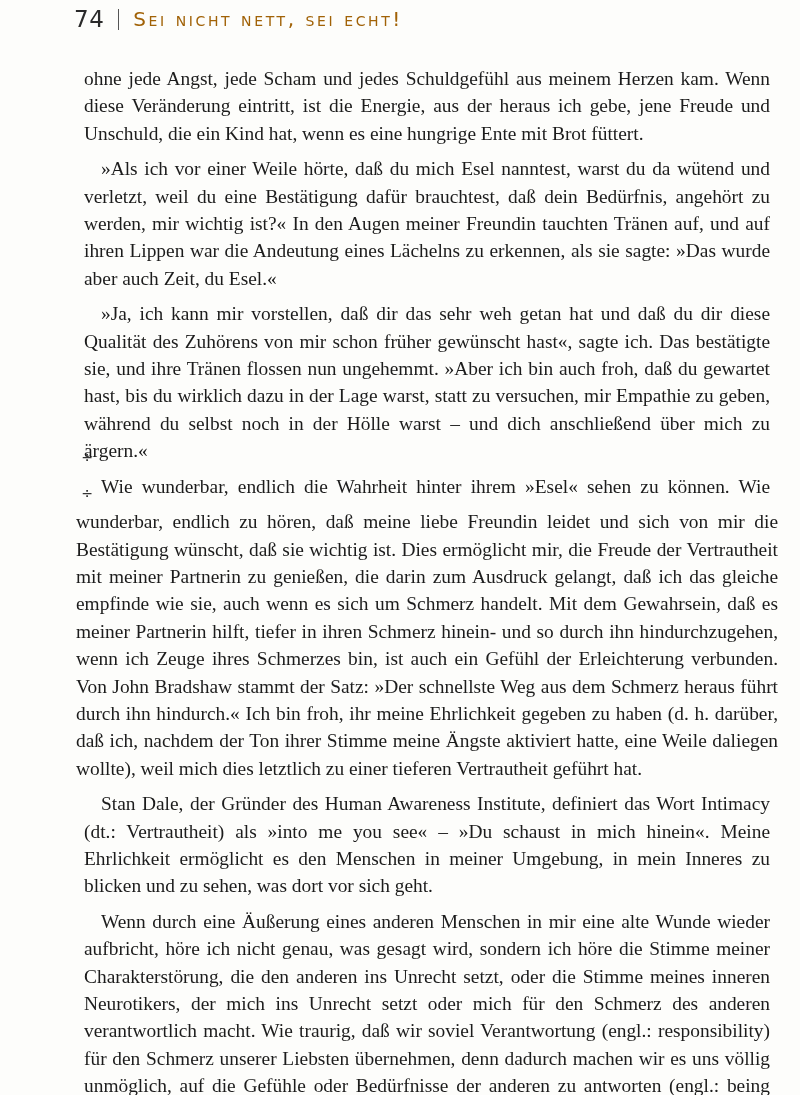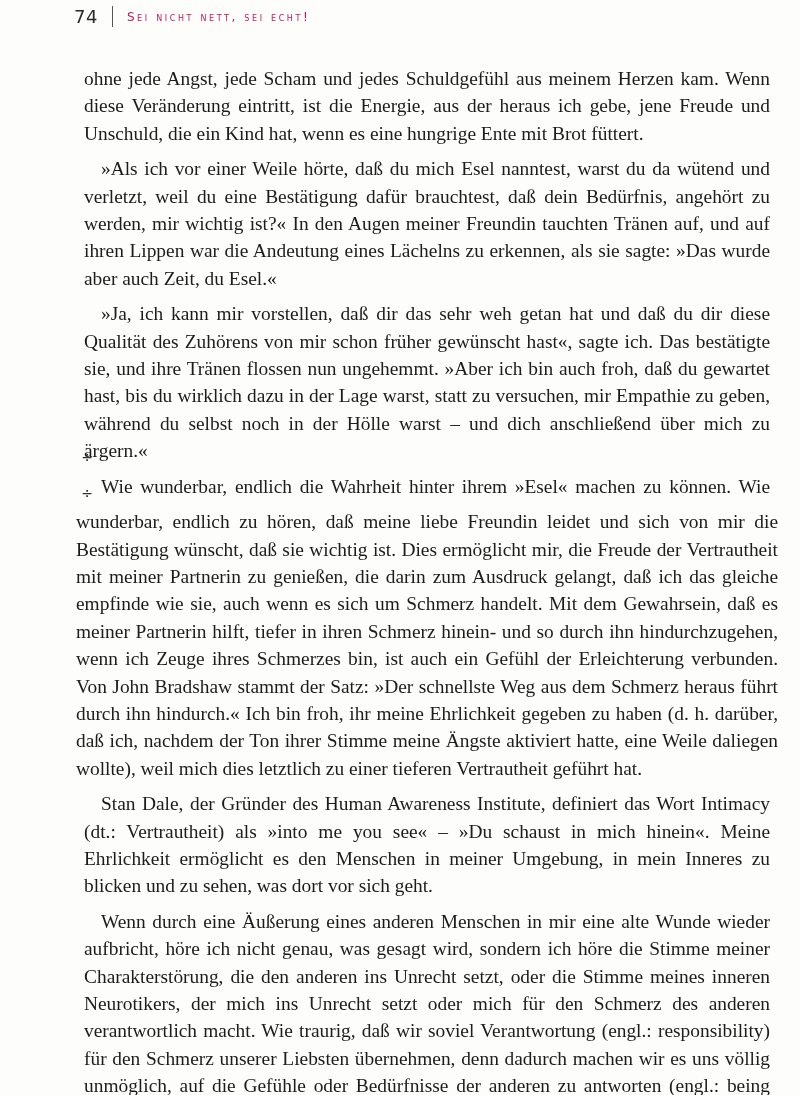--- a/index.html
+++ b/index.html
@@ -22,34 +22,34 @@
   .header {
     position: absolute;
     top: 6px;
     left: 74px;
     display: flex;
     align-items: center;
     font-family: "DejaVu Sans", "Liberation Sans", sans-serif;
     color: #2a2a2a;
   }
   .page-number {
-    font-size: 18px;
+    font-size: 23px;
     letter-spacing: 0.5px;
   }
   .header-rule {
     width: 1px;
     height: 21px;
     background: #555;
     margin: 0 14px;
   }
   .running-title {
-    font-size: 12px;
+    font-size: 20px;
     font-variant: small-caps;
     letter-spacing: 2.6px;
-    color: #be185d;
+    color: #a16207;
   }
 
   
   .margin-note {
     position: absolute;
     left: 6px;
     top: 450px;
     width: 162px;
     text-align: center;
     font-family: "DejaVu Sans", "Liberation Sans", sans-serif;
@@ -117,21 +117,21 @@
   </aside>
 
   <main class="body-text">
 
     <p class="continuation">ohne jede Angst, jede Scham und jedes Schuldgefühl aus meinem Herzen kam. Wenn diese Veränderung eintritt, ist die Energie, aus der heraus ich gebe, jene Freude und Unschuld, die ein Kind hat, wenn es eine hungrige Ente mit Brot füttert.</p>
 
     <p>»Als ich vor einer Weile hörte, daß du mich Esel nanntest, warst du da wütend und verletzt, weil du eine Bestätigung dafür brauchtest, daß dein Bedürfnis, angehört zu werden, mir wichtig ist?« In den Augen meiner Freundin tauchten Tränen auf, und auf ihren Lippen war die Andeutung eines Lächelns zu erkennen, als sie sagte: »Das wurde aber auch Zeit, du Esel.«</p>
 
     <p>»Ja, ich kann mir vorstellen, daß dir das sehr weh getan hat und daß du dir diese Qualität des Zuhörens von mir schon früher gewünscht hast«, sagte ich. Das bestätigte sie, und ihre Tränen flossen nun ungehemmt. »Aber ich bin auch froh, daß du gewartet hast, bis du wirklich dazu in der Lage warst, statt zu versuchen, mir Empathie zu geben, während du selbst noch in der Hölle warst – und dich anschließend über mich zu ärgern.«</p>
 
-    <p class="p4-first">Wie wunderbar, endlich die Wahrheit hinter ihrem »Esel« machen zu können. Wie</p>
+    <p class="p4-first">Wie wunderbar, endlich die Wahrheit hinter ihrem »Esel« sehen zu können. Wie</p>
     <div class="p4-rest">wunderbar, endlich zu hören, daß meine liebe Freundin leidet und sich von mir die Bestätigung wünscht, daß sie wichtig ist. Dies ermöglicht mir, die Freude der Vertrautheit mit meiner Partnerin zu genießen, die darin zum Ausdruck gelangt, daß ich das gleiche empfinde wie sie, auch wenn es sich um Schmerz handelt. Mit dem Gewahrsein, daß es meiner Partnerin hilft, tiefer in ihren Schmerz hinein- und so durch ihn hindurchzugehen, wenn ich Zeuge ihres Schmerzes bin, ist auch ein Gefühl der Erleichterung verbunden. Von John Bradshaw stammt der Satz: »Der schnellste Weg aus dem Schmerz heraus führt durch ihn hindurch.« Ich bin froh, ihr meine Ehrlichkeit gegeben zu haben (d. h. darüber, daß ich, nachdem der Ton ihrer Stimme meine Ängste aktiviert hatte, eine Weile daliegen wollte), weil mich dies letztlich zu einer tieferen Vertrautheit geführt hat.</div>
 
     <p><span>Stan Dale, der Gründer des </span><span class="it">Human Awareness Institute</span><span>, definiert das Wort </span><span class="it">Intimacy</span><span> (dt.: Vertrautheit) als »</span><span class="it">into me you see</span><span>« – »Du schaust in mich hinein«. Meine Ehrlichkeit ermöglicht es den Menschen in meiner Umgebung, in mein Inneres zu blicken und zu sehen, was dort vor sich geht.</span></p>
 
     <p><span>Wenn durch eine Äußerung eines anderen Menschen in mir eine alte Wunde wieder aufbricht, höre ich nicht genau, was gesagt wird, sondern ich höre die Stimme meiner Charakterstörung, die den anderen ins Unrecht setzt, oder die Stimme meines inneren Neurotikers, der mich ins Unrecht setzt oder mich für den Schmerz des anderen verantwortlich macht. Wie traurig, daß wir soviel </span><span class="it">Verantwortung</span><span> (engl.: </span><span class="it">responsibility</span><span>) für den Schmerz unserer Liebsten übernehmen, denn dadurch machen wir es uns völlig unmöglich, auf die Gefühle oder Bedürfnisse der anderen zu antworten (engl.: </span><span class="it">being responsive</span><span>). Wir können auf den Schmerz des anderen reagieren und ihm aus Angst, Scham</span></p>
 
   </main>
 
 </div>
 

